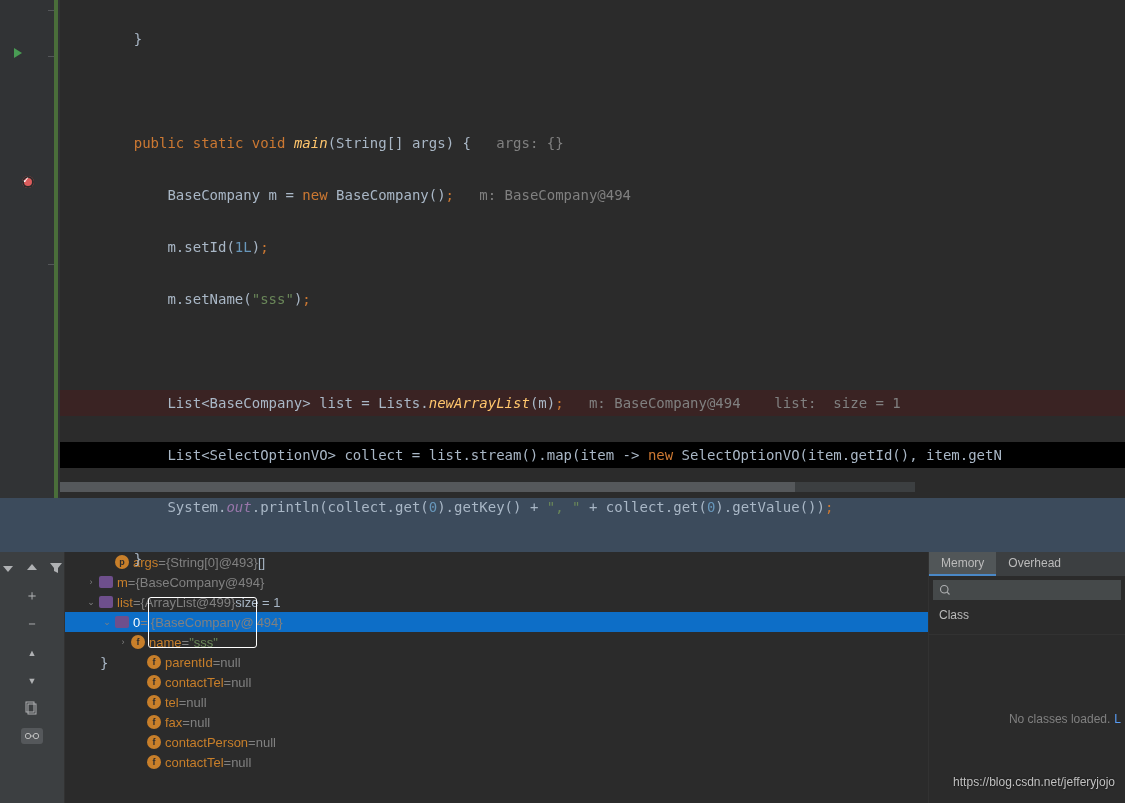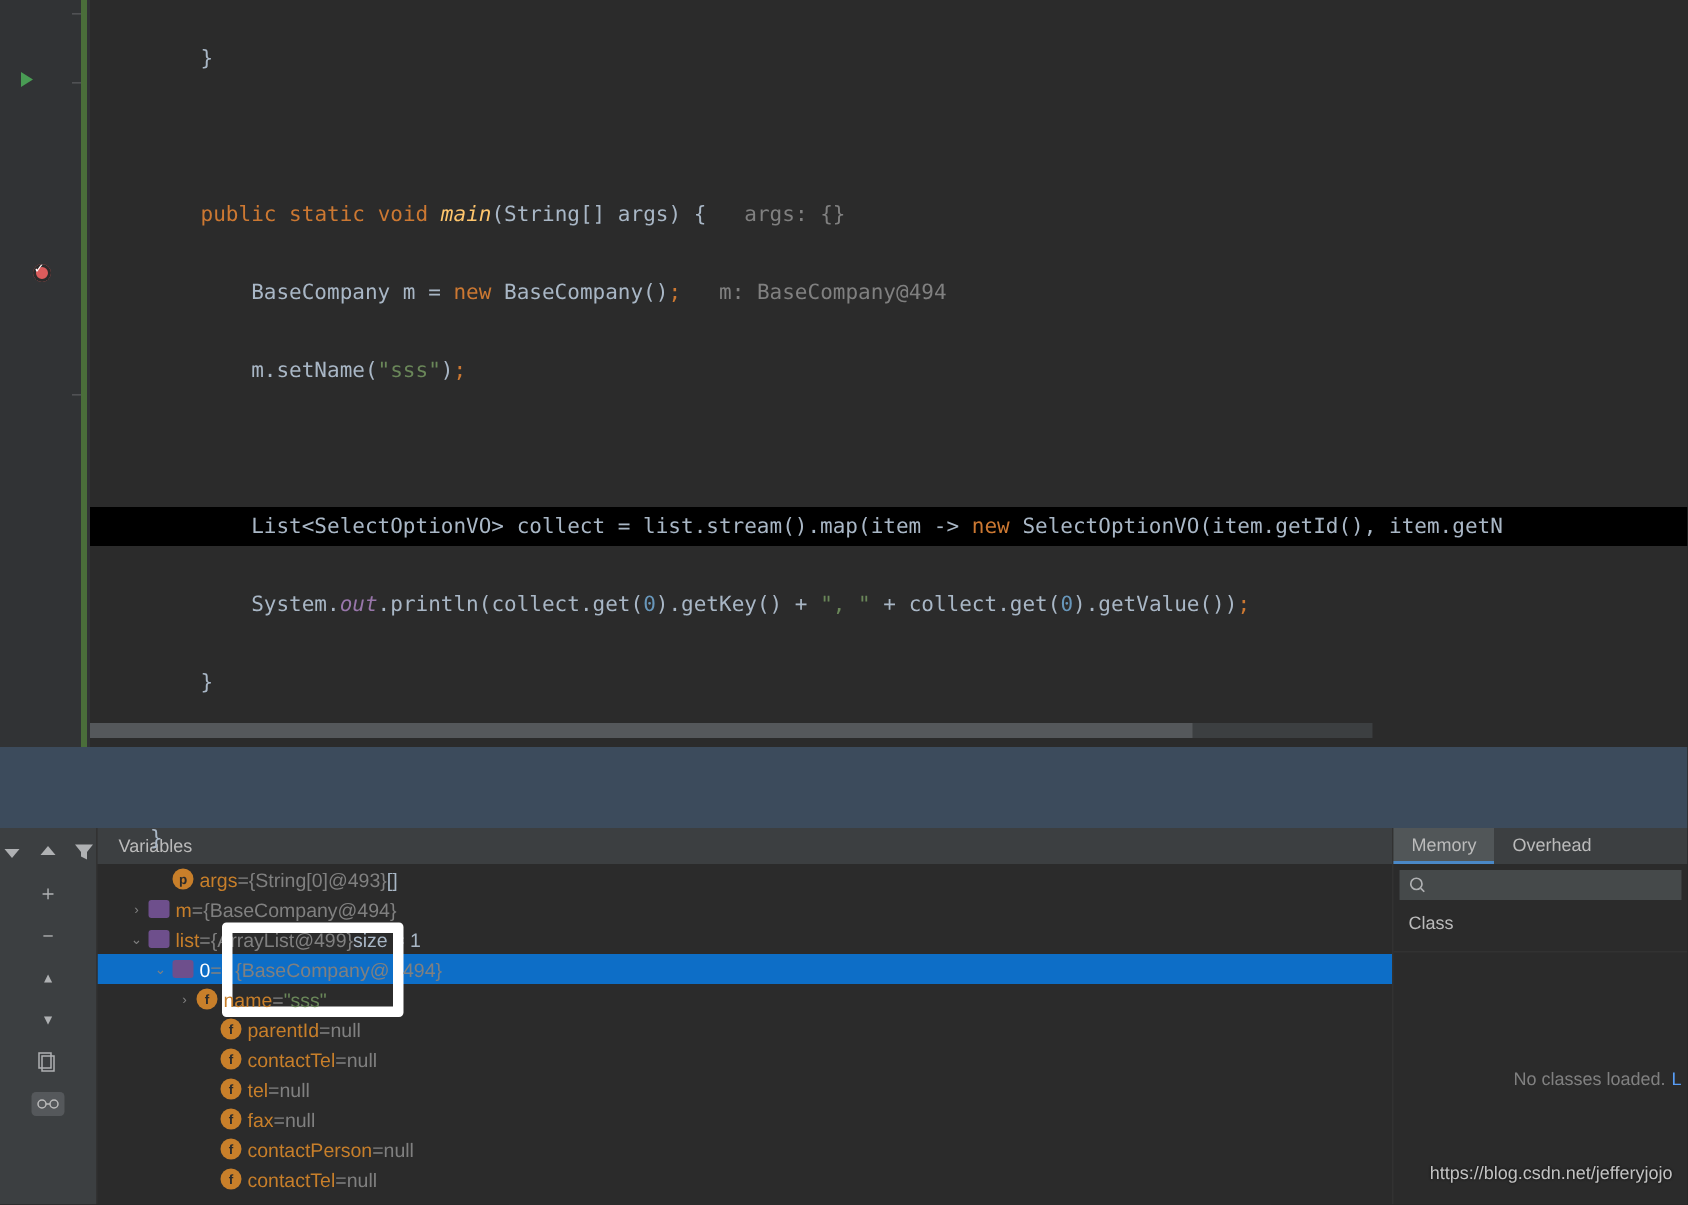--- a/index.html
+++ b/index.html
@@ -35,21 +35,21 @@
 .ar{width:12px;text-align:center;color:#808080;font-size:9px;display:inline-block}
 .ic{width:14px;height:14px;border-radius:50%;display:inline-flex;align-items:center;justify-content:center;font-size:9px;font-weight:bold;margin-right:4px;margin-left:2px}
 .ic.p{background:#c87f2a;color:#2b2b2b}
 .ic.f{background:#c87f2a;color:#2b2b2b}
 .ic.o{width:14px;height:12px;border-radius:2px;background:#6e4f8c;color:transparent}
 .vn{color:#c87f2a}
 .vn.sel{color:#fff}
 .eq{color:#808080}
 .vv{color:#808080}
 .vv.s{color:#6a8759}
-.box{border:7px solid #ffffff;border-radius:3px;padding:17px 2px}
+.box{border:1px solid #ffffff;border-radius:3px;padding:17px 2px}
 .mem{width:196px;background:#2b2b2b;border-left:1px solid #323232;display:flex;flex-direction:column}
 .tabs{height:24px;background:#3c3f41;display:flex;align-items:stretch;font-family:Segoe UI,sans-serif;font-size:12px}
 .tab{padding:4px 12px;color:#bbb;cursor:pointer}
 .tab.act{background:#515658;border-bottom:2px solid #4a88c7}
 .srch{margin:4px;height:20px;background:#45494a;display:flex;align-items:center;padding:0 6px}
 .srch svg{width:12px;height:12px;color:#afb1b3;margin-right:4px}
 .srch input{flex:1;background:none;border:none;outline:none;color:#bbb;font-size:12px}
 .cls-h{height:22px;padding:4px 10px;font-family:Segoe UI,sans-serif;font-size:12px;color:#bbb;border-bottom:1px solid #323232}
 .nlc{flex:1;display:flex;align-items:center;justify-content:flex-end;font-family:Segoe UI,sans-serif;font-size:12px;color:#808080;padding-right:4px}
 .nlc a{color:#589df6;margin-left:4px}
@@ -64,22 +64,24 @@
     <div class="bpt"></div>
     <span class="fold" style="top:4px">—</span>
     <span class="fold" style="top:50px">—</span>
     <span class="fold" style="top:258px">—</span>
   </div>
   <div class="code">
 <div class="ln">    }</div>
 <div class="ln"></div>
 <div class="ln">    <span class="kw">public</span> <span class="kw">static</span> <span class="kw">void</span> <span class="fn">main</span><span>(String[] args) {</span><span class="cmt">   args: {}</span></div>
 <div class="ln"><span>        BaseCompany m = </span><span class="kw">new</span><span> BaseCompany()</span><span class="kw">;</span><span class="cmt">   m: BaseCompany@494</span></div>
+<div class="ln"><span>        m.setId(</span><span class="num">1L</span><span>)</span><span class="kw">;</span></div>
 <div class="ln"><span>        m.setName(</span><span class="str">"sss"</span><span>)</span><span class="kw">;</span></div>
 <div class="ln"></div>
+<div class="ln br"><span>        List&lt;BaseCompany&gt; list = Lists.</span><span class="fn">newArrayList</span><span>(m)</span><span class="kw">;</span><span class="cmt">   m: BaseCompany@494    list:  size = 1</span></div>
 <div class="ln cur"><span>        List&lt;SelectOptionVO&gt; collect = list.stream().map(item -&gt; </span><span class="kw">new</span><span> SelectOptionVO(item.getId(), item.getN</span></div>
 <div class="ln"><span>        System.</span><span class="stat">out</span><span>.println(collect.get(</span><span class="num">0</span><span>).getKey() + </span><span class="str">", "</span><span> + collect.get(</span><span class="num">0</span><span>).getValue())</span><span class="kw">;</span></div>
 <div class="ln">    }</div>
 <div class="ln"></div>
 <div class="ln">}</div>
     <div class="scroll"><div class="scroll-thumb"></div></div>
   </div>
 </div>
 
 <div class="divider"></div>
@@ -116,21 +118,20 @@
     <div class="icn" style="background:#55585b;border-radius:3px;width:22px">
         <svg viewBox="0 0 24 12" fill="none" stroke="#bbb" stroke-width="1.5">
           <circle cx="6" cy="6" r="4"></circle>
           <circle cx="18" cy="6" r="4"></circle>
           <path d="M10 6h4"></path>
         </svg>
       </div>
   </div>
 
   <div class="vars">
-    <div class="vars-hdr">Variables</div>
     <div class="tree" id="tree">
         <div class="node" style="padding-left: 36px;">
           <span class="ar"></span>
           <span class="ic p">p</span>
           <span class="vn">args</span>
           <span class="eq"> = </span>
           <span class="vv">{String[0]@493}</span>
           <span style="color: rgb(169, 183, 198);"> []</span>
         </div>
         <div class="node" style="padding-left: 20px;">

